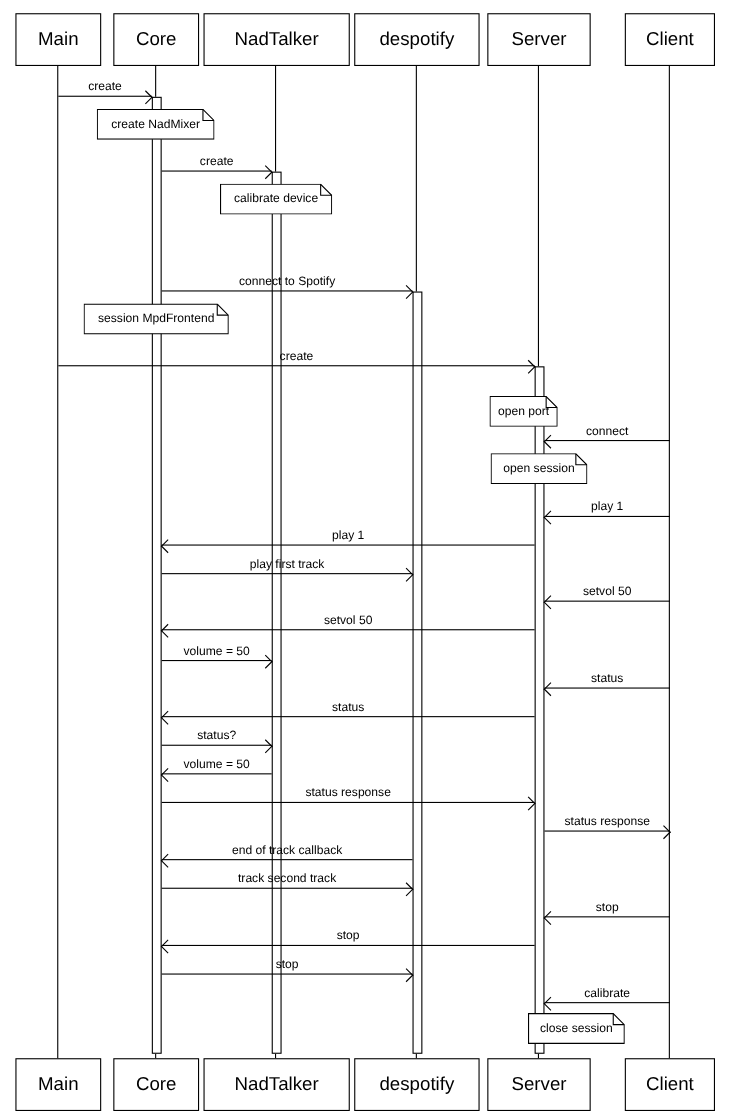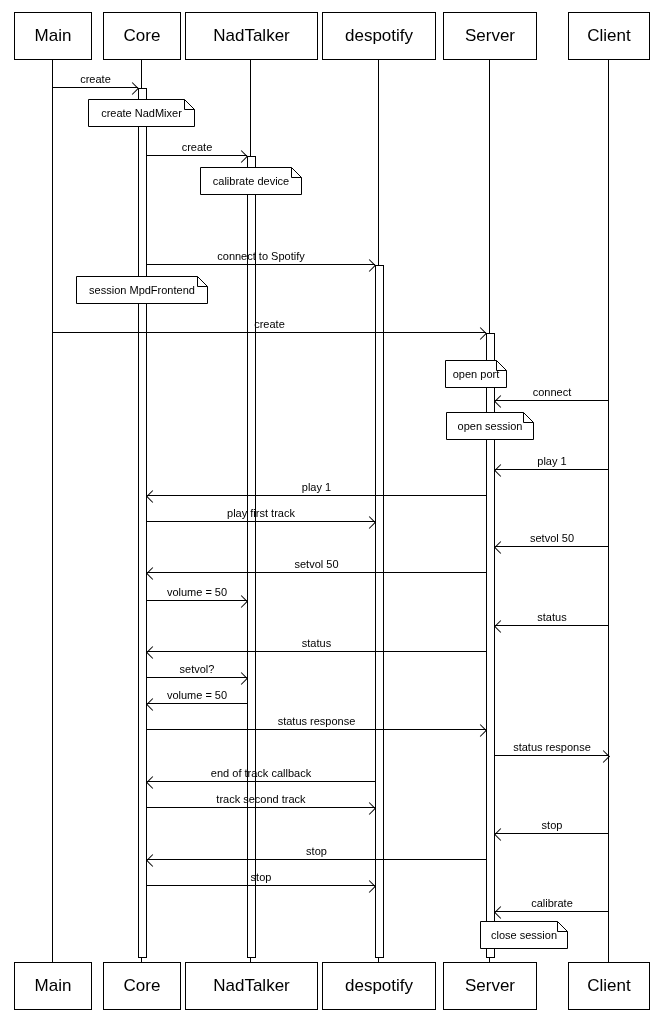--- a/index.html
+++ b/index.html
@@ -156,21 +156,21 @@
         <i class="ah l"></i>
       </div>
     </div>
   <div class="message" style="left:147px;top:637px;width:339px;">
       <div class="msg-label">status</div>
       <div class="msg-line">
         <i class="ah l"></i>
       </div>
     </div>
   <div class="message" style="left:147px;top:663px;width:100px;">
-      <div class="msg-label">setvol?</div>
+      <div class="msg-label">status?</div>
       <div class="msg-line">
         <i class="ah r"></i>
       </div>
     </div>
   <div class="message" style="left:147px;top:689px;width:100px;">
       <div class="msg-label">volume = 50</div>
       <div class="msg-line">
         <i class="ah l"></i>
       </div>
     </div>

